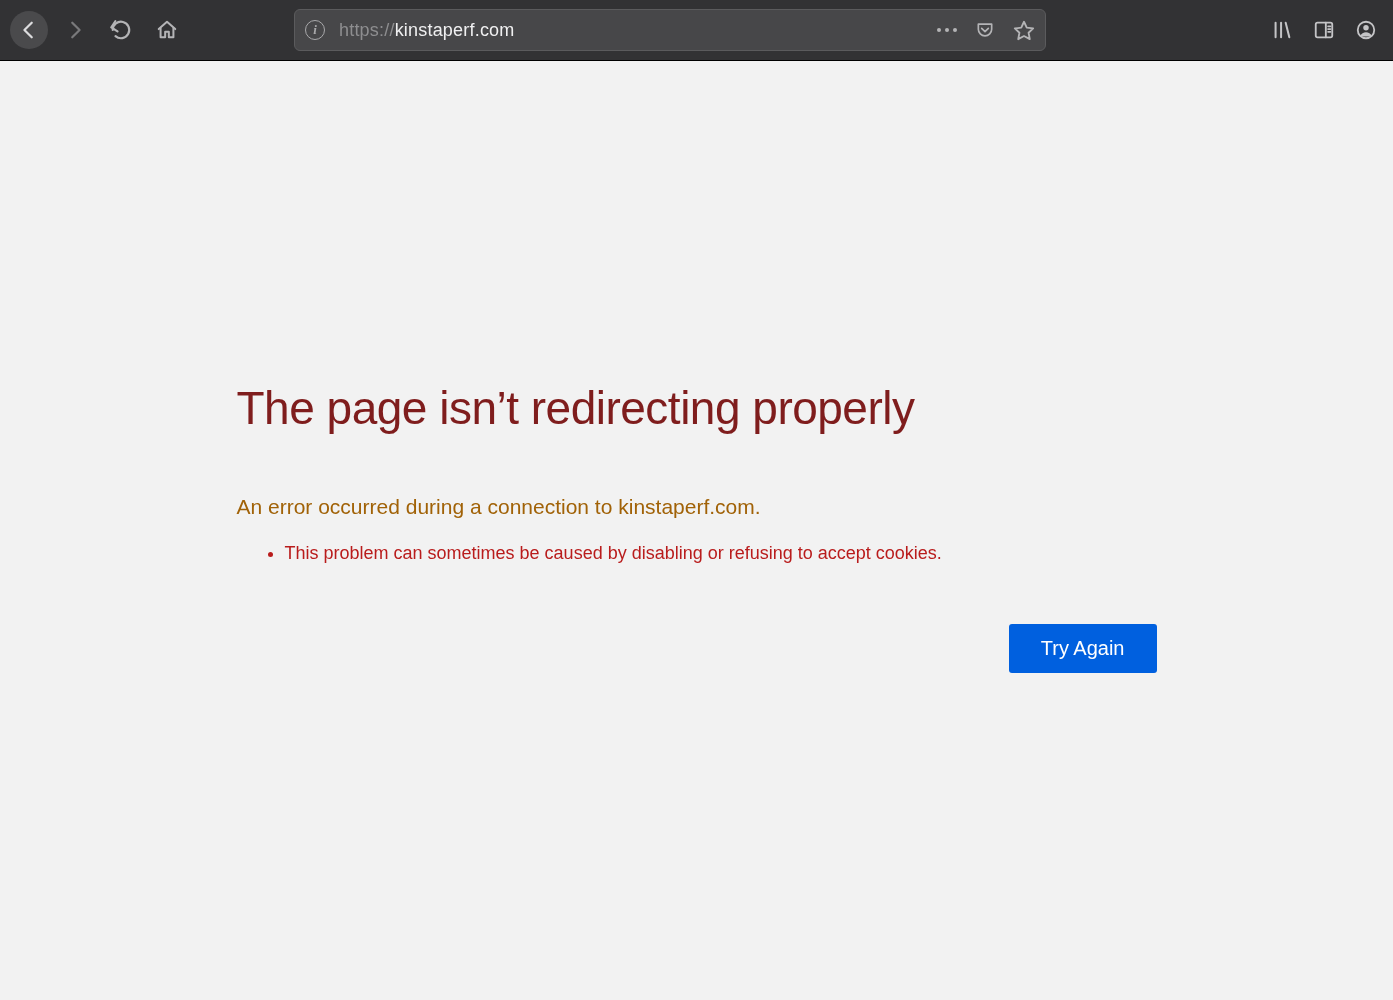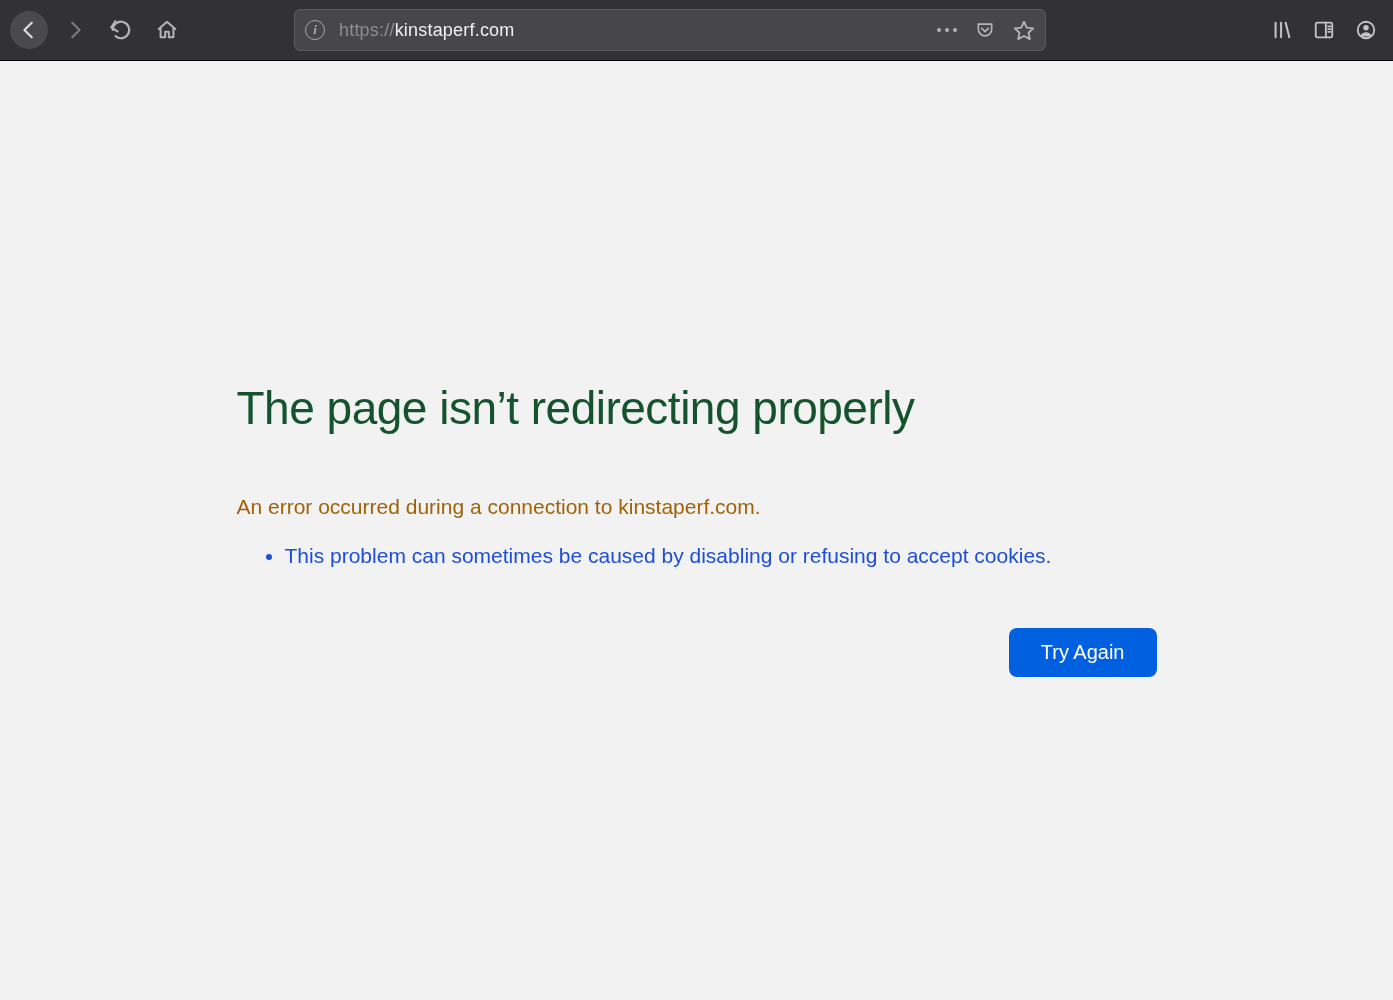--- a/index.html
+++ b/index.html
@@ -60,51 +60,51 @@
     display:flex;
     justify-content:center;
   }
   .content {
     width: 920px;
     margin-top: 320px;
   }
   h1.title {
     font-size: 46px;
     font-weight: 300;
-    color: #14532d;
+    color: #7f1d1d;
     letter-spacing: -0.5px;
     margin-bottom: 60px;
   }
   .desc {
     font-size: 21px;
     color: #a16207;
     margin-bottom: 22px;
   }
   ul.causes {
     list-style: disc;
     padding-left: 48px;
   }
   ul.causes li {
-    font-size: 21px;
-    color: #1d4ed8;
+    font-size: 18px;
+    color: #b91c1c;
     line-height: 1.4;
   }
   .actions {
     display:flex;
     justify-content:flex-end;
     margin-top: 58px;
   }
   .try-again {
     background:#0060df;
     color:#fff;
     font-size:20px;
     font-weight:400;
     border:none;
     padding: 13px 32px;
-    border-radius:8px;
+    border-radius:3px;
     cursor:pointer;
   }
 </style>
 </head>
 <body>
 
 <div class="toolbar">
 
   <div class="nav-btn circle">
     <svg width="22" height="22" viewBox="0 0 24 24" fill="none" stroke="currentColor" stroke-width="2.4" stroke-linecap="round" stroke-linejoin="round">

